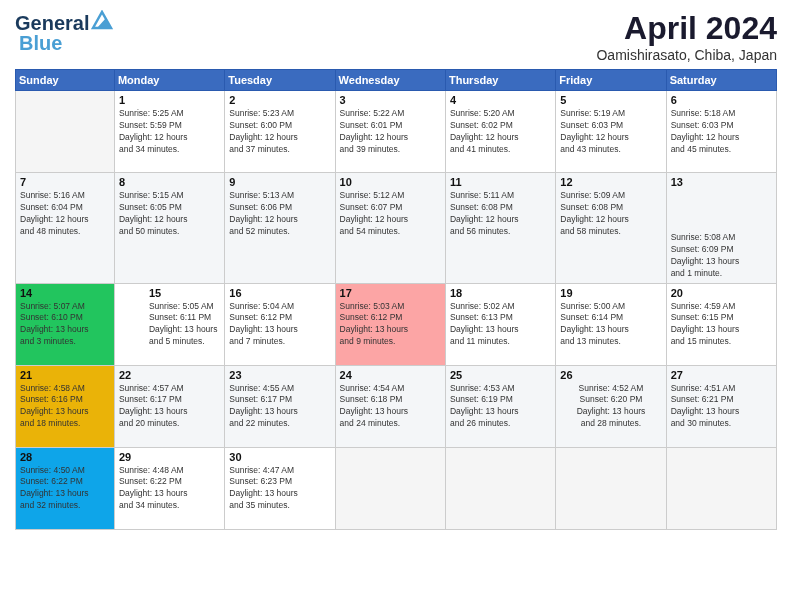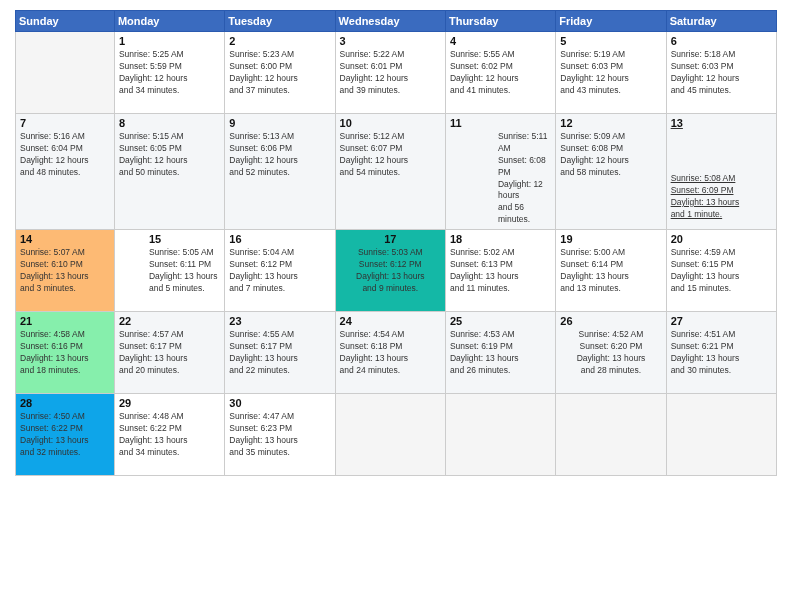--- a/index.html
+++ b/index.html
@@ -86,20 +86,38 @@
     }
     tr:nth-child(even) td {
       background: #f4f4f4;
     }
     th:first-child, td:first-child { width: 13%; }
   </style>
 </head>
 <body>
 
 <div class="container">
+  <div class="header-row">
+    <div class="logo">
+      <div style="display:flex; align-items:center;">
+        <span style="font-size:20px; font-weight:bold; color:#1a3a5c;">General</span>
+        <div style="position:relative; margin-left:2px;">
+          <svg width="22" height="22" viewBox="0 0 22 22">
+            <polygon points="2,18 11,2 20,18" fill="none" stroke="#4a9fd4" stroke-width="2.5"></polygon>
+            <polygon points="6,18 15,8 20,18" fill="#4a9fd4"></polygon>
+          </svg>
+        </div>
+      </div>
+      <span style="font-size:20px; font-weight:bold; color:#4a9fd4; margin-top:-4px; padding-left:4px;">Blue</span>
+    </div>
+    <div class="title-block">
+      <div class="month-title">April 2024</div>
+      <div class="location">Oamishirasato, Chiba, Japan</div>
+    </div>
+  </div>
 
   <table>
     <thead>
       <tr>
         <th>Sunday</th>
         <th>Monday</th>
         <th>Tuesday</th>
         <th>Wednesday</th>
         <th>Thursday</th>
         <th>Friday</th>
@@ -125,21 +143,21 @@
           </td>
           <td style="background: rgb(255, 255, 255);">
             <span class="day-num">3</span>
             <div class="day-info" style="white-space: pre-line;">Sunrise: 5:22 AM
 Sunset: 6:01 PM
 Daylight: 12 hours
 and 39 minutes.</div>
           </td>
           <td style="background: rgb(255, 255, 255);">
             <span class="day-num">4</span>
-            <div class="day-info" style="white-space: pre-line;">Sunrise: 5:55 AM
+            <div class="day-info" style="white-space: pre-line;">Sunrise: 5:20 AM
 Sunset: 6:02 PM
 Daylight: 12 hours
 and 41 minutes.</div>
           </td>
           <td style="background: rgb(255, 255, 255);">
             <span class="day-num">5</span>
             <div class="day-info" style="white-space: pre-line;">Sunrise: 5:19 AM
 Sunset: 6:03 PM
 Daylight: 12 hours
 and 43 minutes.</div>
@@ -176,63 +194,63 @@
           </td>
           <td style="background: rgb(244, 246, 248);">
             <span class="day-num">10</span>
             <div class="day-info" style="white-space: pre-line;">Sunrise: 5:12 AM
 Sunset: 6:07 PM
 Daylight: 12 hours
 and 54 minutes.</div>
           </td>
           <td style="background: rgb(244, 246, 248);">
             <span class="day-num">11</span>
-            <div class="day-info" style="white-space: pre-line; margin-left: 48px;">Sunrise: 5:11 AM
+            <div class="day-info" style="white-space: pre-line;">Sunrise: 5:11 AM
 Sunset: 6:08 PM
 Daylight: 12 hours
 and 56 minutes.</div>
           </td>
           <td style="background: rgb(244, 246, 248);">
             <span class="day-num">12</span>
             <div class="day-info" style="white-space: pre-line;">Sunrise: 5:09 AM
 Sunset: 6:08 PM
 Daylight: 12 hours
 and 58 minutes.</div>
           </td>
-          <td style="background: rgb(244, 246, 248); text-decoration: underline;">
+          <td style="background: rgb(244, 246, 248);">
             <span class="day-num">13</span>
             <div class="day-info" style="white-space: pre-line; margin-top: 44px;">Sunrise: 5:08 AM
 Sunset: 6:09 PM
 Daylight: 13 hours
 and 1 minute.</div>
           </td>
         </tr>
         <tr>
-          <td style="background: #fdba74;">
+          <td style="background: #22c55e;">
             <span class="day-num">14</span>
             <div class="day-info" style="white-space: pre-line;">Sunrise: 5:07 AM
 Sunset: 6:10 PM
 Daylight: 13 hours
 and 3 minutes.</div>
           </td>
           <td style="background: rgb(255, 255, 255); padding-left: 34px;">
             <span class="day-num">15</span>
             <div class="day-info" style="white-space: pre-line;">Sunrise: 5:05 AM
 Sunset: 6:11 PM
 Daylight: 13 hours
 and 5 minutes.</div>
           </td>
           <td style="background: rgb(255, 255, 255);">
             <span class="day-num">16</span>
             <div class="day-info" style="white-space: pre-line;">Sunrise: 5:04 AM
 Sunset: 6:12 PM
 Daylight: 13 hours
 and 7 minutes.</div>
           </td>
-          <td style="background: #14b8a6; text-align: center;">
+          <td style="background: #fca5a5;">
             <span class="day-num">17</span>
             <div class="day-info" style="white-space: pre-line;">Sunrise: 5:03 AM
 Sunset: 6:12 PM
 Daylight: 13 hours
 and 9 minutes.</div>
           </td>
           <td style="background: rgb(255, 255, 255);">
             <span class="day-num">18</span>
             <div class="day-info" style="white-space: pre-line;">Sunrise: 5:02 AM
 Sunset: 6:13 PM
@@ -248,21 +266,21 @@
           </td>
           <td style="background: rgb(255, 255, 255);">
             <span class="day-num">20</span>
             <div class="day-info" style="white-space: pre-line;">Sunrise: 4:59 AM
 Sunset: 6:15 PM
 Daylight: 13 hours
 and 15 minutes.</div>
           </td>
         </tr>
         <tr>
-          <td style="background: #86efac;">
+          <td style="background: #eab308;">
             <span class="day-num">21</span>
             <div class="day-info" style="white-space: pre-line;">Sunrise: 4:58 AM
 Sunset: 6:16 PM
 Daylight: 13 hours
 and 18 minutes.</div>
           </td>
           <td style="background: rgb(244, 246, 248);">
             <span class="day-num">22</span>
             <div class="day-info" style="white-space: pre-line;">Sunrise: 4:57 AM
 Sunset: 6:17 PM

